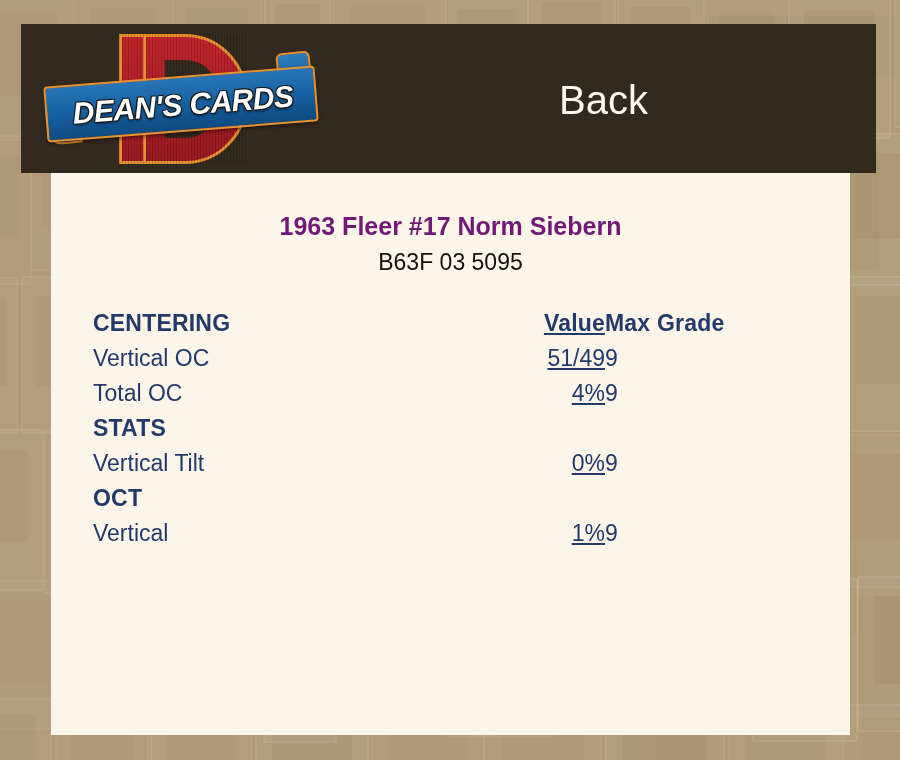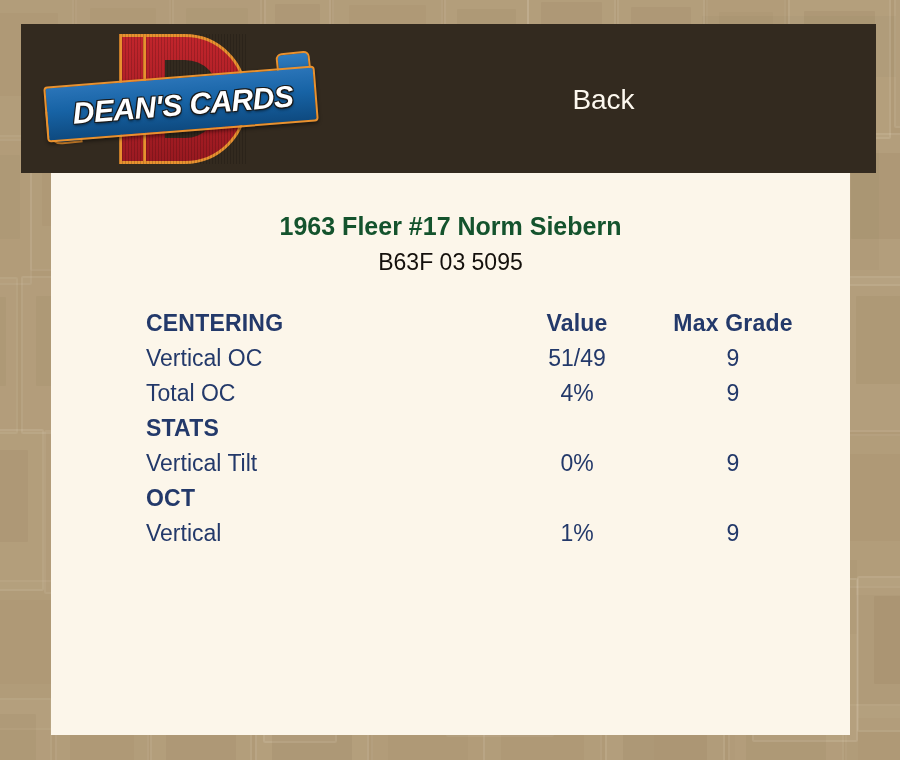--- a/index.html
+++ b/index.html
@@ -185,75 +185,75 @@
   #header-title {
     color: #fdf8ef;
     font-size: 46px;
     line-height: 54px;
     font-weight: normal;
     letter-spacing: 0.5px;
     white-space: nowrap;
   }
   #header-subtitle {
     color: #fdf8ef;
-    font-size: 28px;
+    font-size: 40px;
     line-height: 42px;
     font-weight: normal;
     margin-top: 2px;
     white-space: nowrap;
   }
 
   
   #content-panel {
     position: absolute;
     left: 51px;
     top: 173px;
     width: 799px;
     height: 562px;
     background: #fcf6ea;
     z-index: 4;
   }
 
   #card-title {
     text-align: center;
-    color: #14532d;
+    color: #701a75;
     font-size: 25px;
     font-weight: bold;
     line-height: 30px;
     margin-top: 38px;
     white-space: nowrap;
   }
   #card-subtitle {
     text-align: center;
     color: #14100c;
     font-size: 23px;
     font-weight: normal;
     line-height: 28px;
     margin-top: 7px;
     white-space: nowrap;
   }
 
   
   #stats-table {
     margin-top: 30px;
-    margin-left: 95px;
+    margin-left: 42px;
     width: 662px;
     border-collapse: collapse;
     color: #23396a;
   }
   #stats-table td {
     padding: 0;
     height: 35px;
     vertical-align: middle;
     font-size: 23px;
     line-height: 35px;
   }
   .col-label { width: 350px; text-align: left; }
-  .col-value { width: 162px; text-align: center; }
-  .col-grade { width: 150px; text-align: center; }
+  .col-value { width: 162px; text-align: right; text-decoration: underline; }
+  .col-grade { width: 150px; text-align: left; }
 
   tr.section-row .col-label {
     font-weight: bold;
     font-size: 23px;
     padding-left: 2px;
     letter-spacing: 0.2px;
   }
   tr.header-row td {
     font-weight: bold;
     font-size: 23px;

